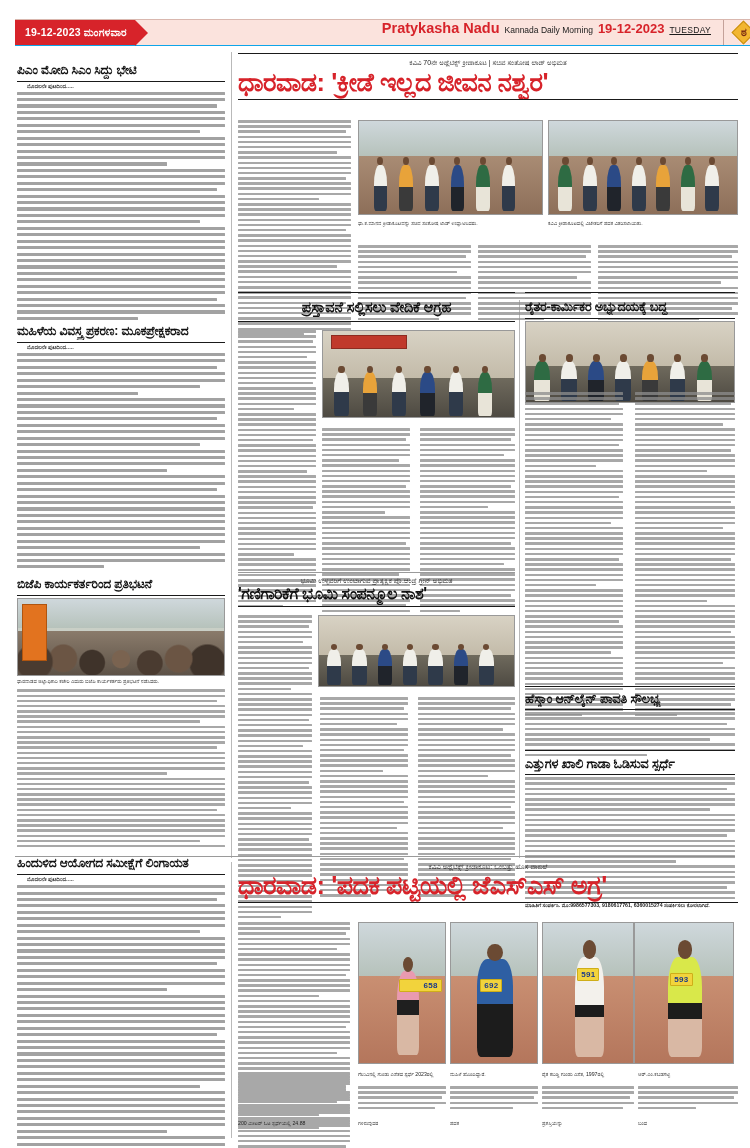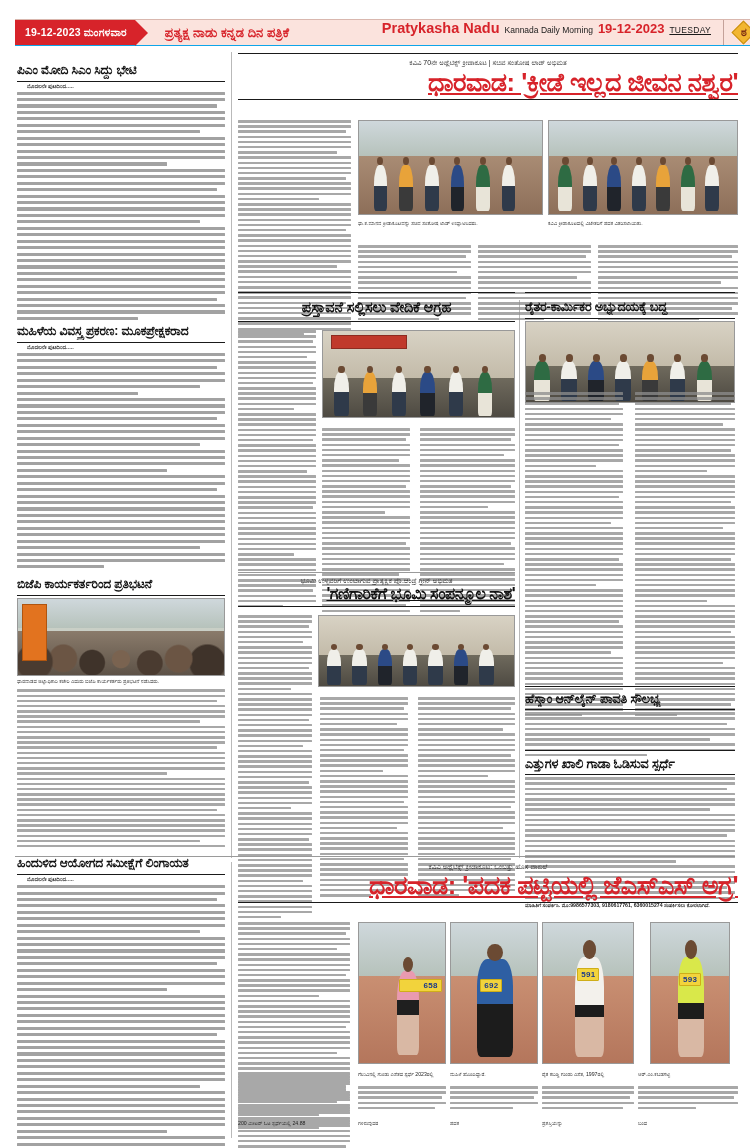--- a/index.html
+++ b/index.html
@@ -141,32 +141,31 @@
   .caption { font-size:5.2px; color:#222; line-height:1.4; margin-top:2px; }
 
   
   .banner {
     position:absolute; left:6%; top:10%; width:46%; height:20%;
     background:#c0392b; border:1px solid #8d2b20;
   }
 
   
   .bighead {
-    color:#d7232a; font-weight:bold; text-align:right;
-    letter-spacing:-0.5px; line-height:1.05; white-space:nowrap;text-decoration:underline;
+    color:#d7232a; font-weight:bold; text-align:left;
+    letter-spacing:-0.5px; line-height:1.05; white-space:nowrap;
   }
 </style>
 </head>
 <body>
 
 <div class="page">
 
   <div class="masthead">
     <div class="mast-date">19-12-2023 ಮಂಗಳವಾರ</div>
-    <div class="mast-kan">ಪ್ರತ್ಯಕ್ಷ ನಾಡು ಕನ್ನಡ ದಿನ ಪತ್ರಿಕೆ</div>
     <div class="mast-spacer"></div>
     <div class="mast-en">
       <span class="brand">Pratykasha Nadu</span>
       <span class="sub">Kannada Daily Morning</span>
       <span class="dt">19-12-2023</span>
       <span class="day">TUESDAY</span>
     </div>
     <div class="mast-logo">
       <div class="logo-dia">
         <span>ಠ</span>
@@ -1118,21 +1117,21 @@
   <div class="photo track" style="position:absolute; left:542px; top:922px; width:92px; height:142px;">
     <div class="sky"></div>
       <div class="ground"></div>
     <div class="fig" style="position:absolute; left:36%; bottom:4%; width:32%; height:72%;
          background:linear-gradient(#f3f1ec 0 48%, #1c1c1c 48% 60%, #d9b8a4 60%); border-radius:30% 30% 10% 10%;">
       <div class="head"></div>
     </div>
     <div class="bib" style="left:38%; top:32%;">591</div>
   </div>
 
-  <div class="photo track" style="position:absolute; left:650px; top:922px; width:80px; height:142px;">
+  <div class="photo track" style="position:absolute; left:634px; top:922px; width:100px; height:142px;">
     <div class="sky"></div>
       <div class="ground"></div>
     <div class="fig" style="position:absolute; left:34%; bottom:4%; width:34%; height:72%;
          background:linear-gradient(#d9e84a 0 46%, #1c1c1c 46% 62%, #d9b8a4 62%); border-radius:30% 30% 10% 10%;">
       <div class="head"></div>
     </div>
     <div class="bib" style="left:36%; top:36%;">593</div>
   </div>
 
   <div class="copy tiny" style="position:absolute; left:238px; top:922px; width:112px;">

